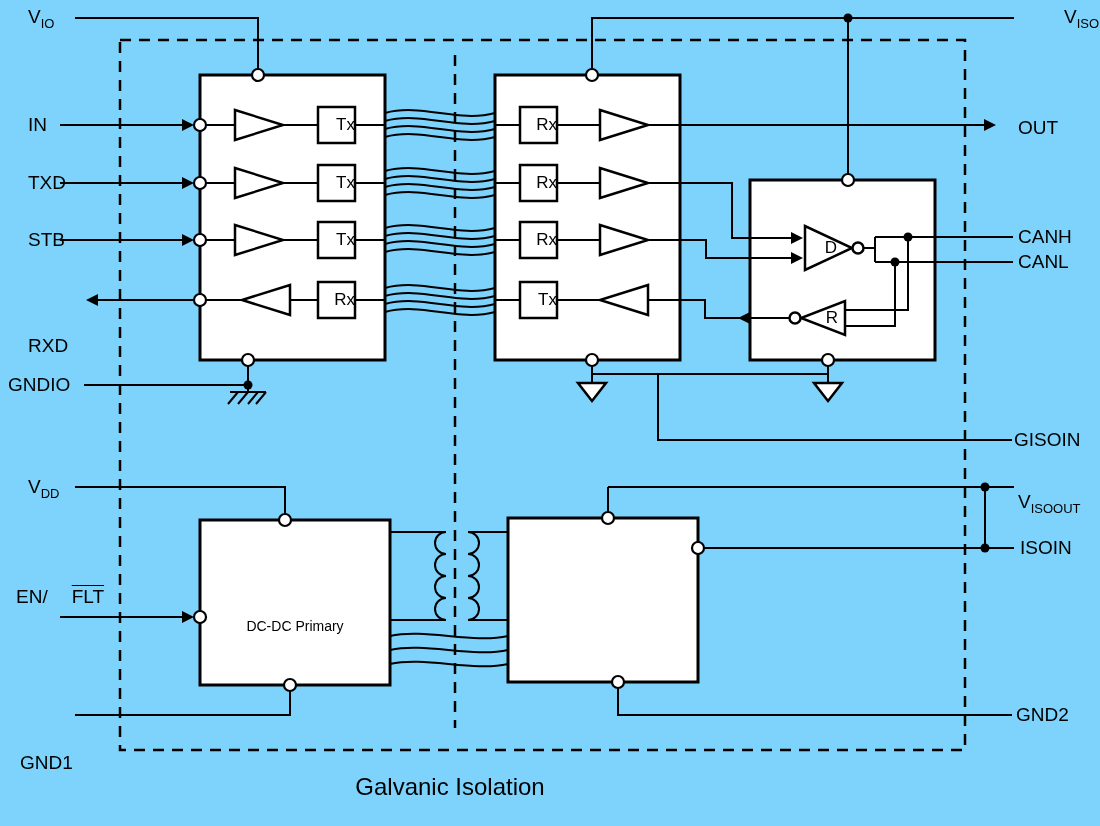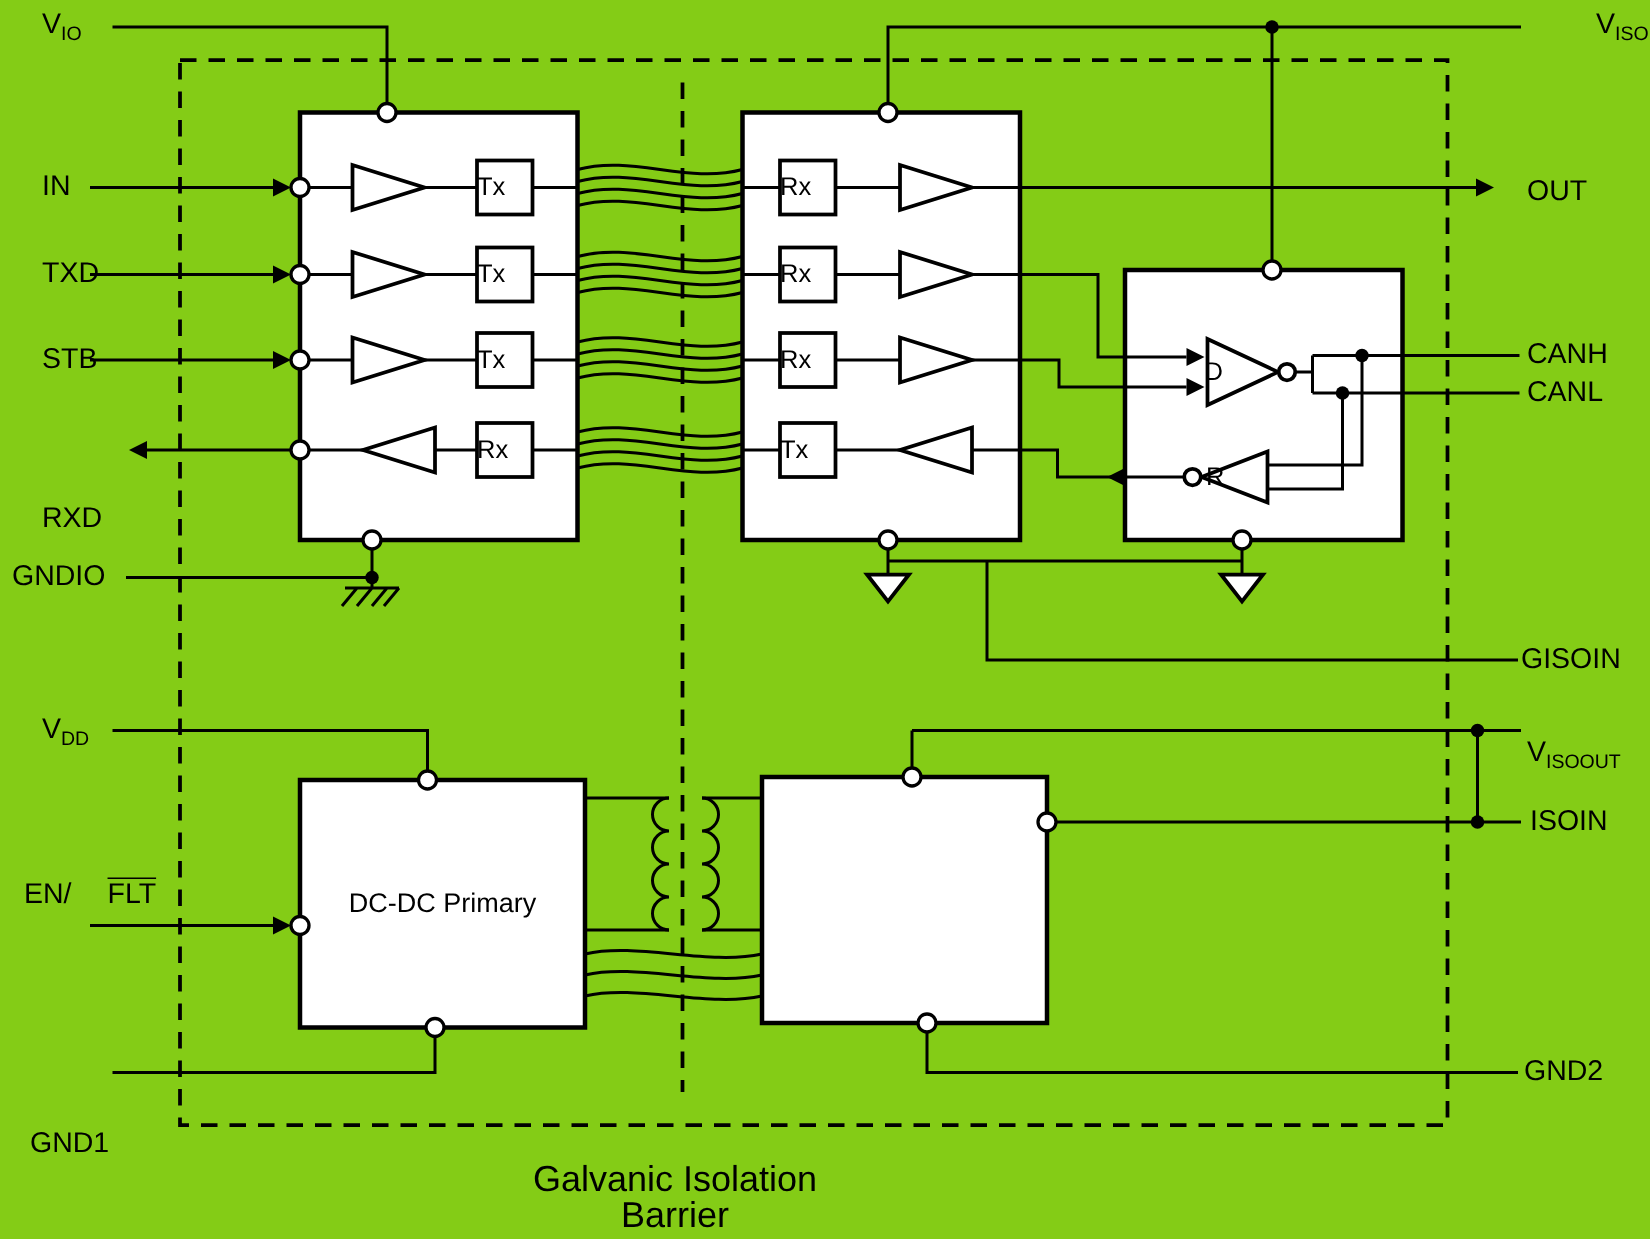--- a/index.html
+++ b/index.html
@@ -1,26 +1,26 @@
 <!DOCTYPE html>
 <html><head>
 <meta charset="utf-8">
 <style>
   html,body { margin:0; padding:0; background:#ffffff; }
   .canvas {
-    position:relative; width:1100px; height:826px; background:#84cc16;
+    position:relative; width:1100px; height:826px; background:#7dd3fc;
     font-family:"Liberation Sans", sans-serif; color:#000;
     overflow:hidden;
   }
   .canvas svg { position:absolute; left:0; top:0; }
   .lbl { position:absolute; font-size:19px; line-height:22px; white-space:nowrap; }
   .lbl .sub { font-size:13px; }
   .ov { text-decoration:overline;margin-left:24px; }
-  .cell { position:absolute; font-size:17px; line-height:20px; text-align:left; }
-  .blocklabel { position:absolute; font-size:18px; line-height:20px; text-align:center; }
+  .cell { position:absolute; font-size:17px; line-height:20px; text-align:right; }
+  .blocklabel { position:absolute; font-size:14px; line-height:20px; text-align:center;margin-top:24px; }
   .cap { position:absolute; left:300px; width:300px; font-size:24px; line-height:22px; text-align:center; }
   
   .w   { fill:none; stroke:#000; stroke-width:2; }
   .b   { fill:#fff; stroke:#000; stroke-width:3; }
   .t   { fill:#fff; stroke:#000; stroke-width:2.5; stroke-linejoin:miter; }
   .term{ fill:#fff; stroke:#000; stroke-width:2.2; }
   .dot { fill:#000; stroke:none; }
   .arr { fill:#000; stroke:none; }
   .dash{ fill:none; stroke:#000; stroke-width:2.5; stroke-dasharray:11 8; }
 </style>
@@ -206,15 +206,14 @@
 <div class="cell" style="left:520px;top:173px;width:37px;">Rx</div>
 <div class="cell" style="left:520px;top:230px;width:37px;">Rx</div>
 <div class="cell" style="left:520px;top:290px;width:37px;">Tx</div>
 
 <div class="cell" style="left:803px;top:238px;width:34px;">D</div>
 <div class="cell" style="left:804px;top:308px;width:34px;">R</div>
 
 <div class="blocklabel" style="left:200px;top:592px;width:190px;">DC-DC Primary</div>
 
 <div class="cap" style="top:776px;">Galvanic Isolation</div>
-<div class="cap" style="top:800px;">Barrier</div>
 
 </div>
 
 </body></html>

